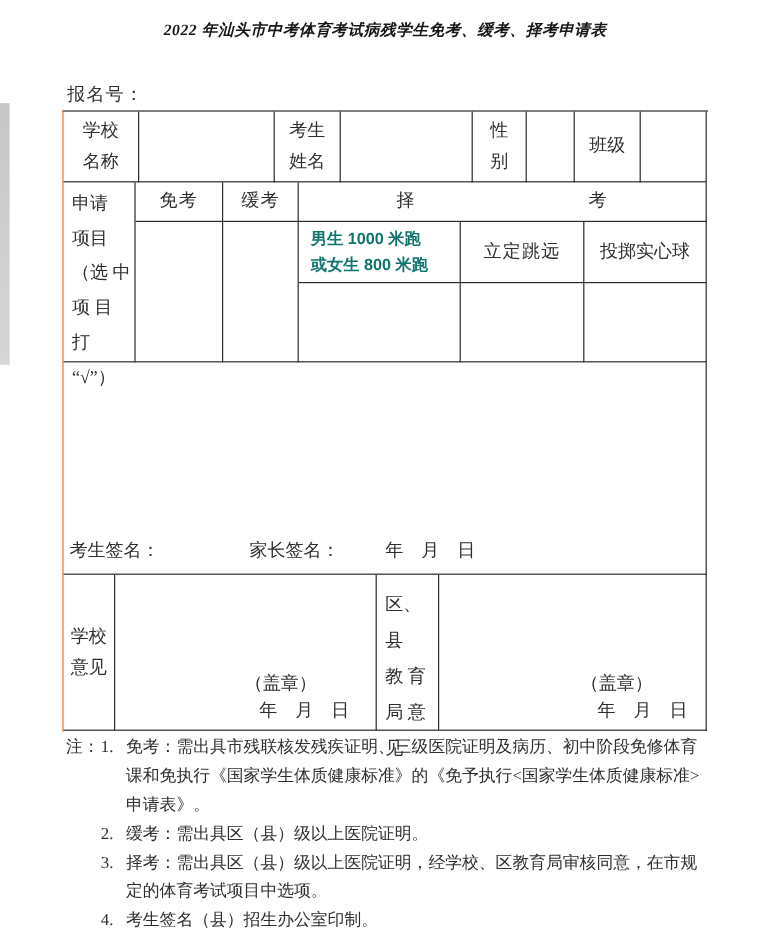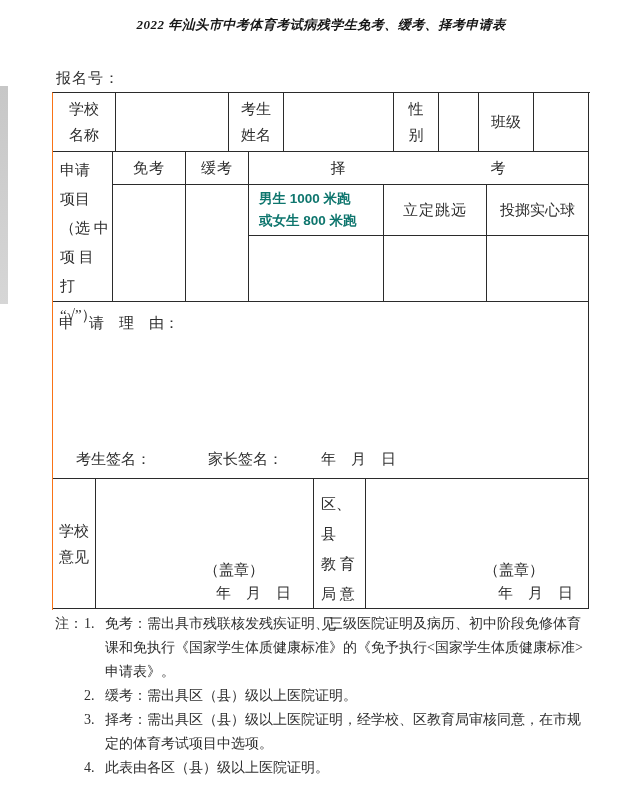--- a/index.html
+++ b/index.html
@@ -88,22 +88,21 @@
   <div class="cell ml opt-bold left" style="left:196px;top:92px;width:135px;height:51px;padding-left:10px;">男生 1000 米跑
 或女生 800 米跑</div>
   <div class="cell" style="left:434px;top:92px;width:102px;height:51px;">投掷实心球</div>
   <div class="cell" style="left:331px;top:92px;width:103px;height:51px;letter-spacing:1px;">立定跳远</div>
 
   <div class="cell" style="left:196px;top:143px;width:135px;height:66px;"></div>
   <div class="cell" style="left:331px;top:143px;width:103px;height:66px;"></div>
   <div class="cell" style="left:434px;top:143px;width:102px;height:66px;"></div>
 
   <div class="cell plain sig-row" style="left:0;top:209px;width:536px;height:177px;">
-    <div class="reason-label">申　请　理　由：</div>
-    <span style="left:23px;margin-top:13px;">考生签名：</span>
+    <span style="left:5px;margin-top:13px;">考生签名：</span>
     <span style="left:155px;">家长签名：</span>
     <span style="left:268px;">年　月　日</span>
   </div>
 
   <div class="cell ml" style="left:0;top:386px;width:43px;height:130px;">学校
 意见</div>
   <div class="cell plain" style="left:43px;top:386px;width:218px;height:130px;">
     <span class="seal" style="left:108px;top:78px;">（盖章）</span>
     <span class="seal" style="left:120px;top:101px;">年　月　日</span>
   </div>
@@ -126,15 +125,15 @@
   <div class="note-item">
     <span class="note-num">2.</span>
     <span class="note-text">缓考：需出具区（县）级以上医院证明。</span>
   </div>
   <div class="note-item">
     <span class="note-num">3.</span>
     <span class="note-text">择考：需出具区（县）级以上医院证明，经学校、区教育局审核同意，在市规定的体育考试项目中选项。</span>
   </div>
   <div class="note-item">
     <span class="note-num">4.</span>
-    <span class="note-text">此表由各区（县）级以上医院证明。</span>
+    <span class="note-text">考生签名（县）招生办公室印制。</span>
   </div>
 </div>
 
 </body></html>

